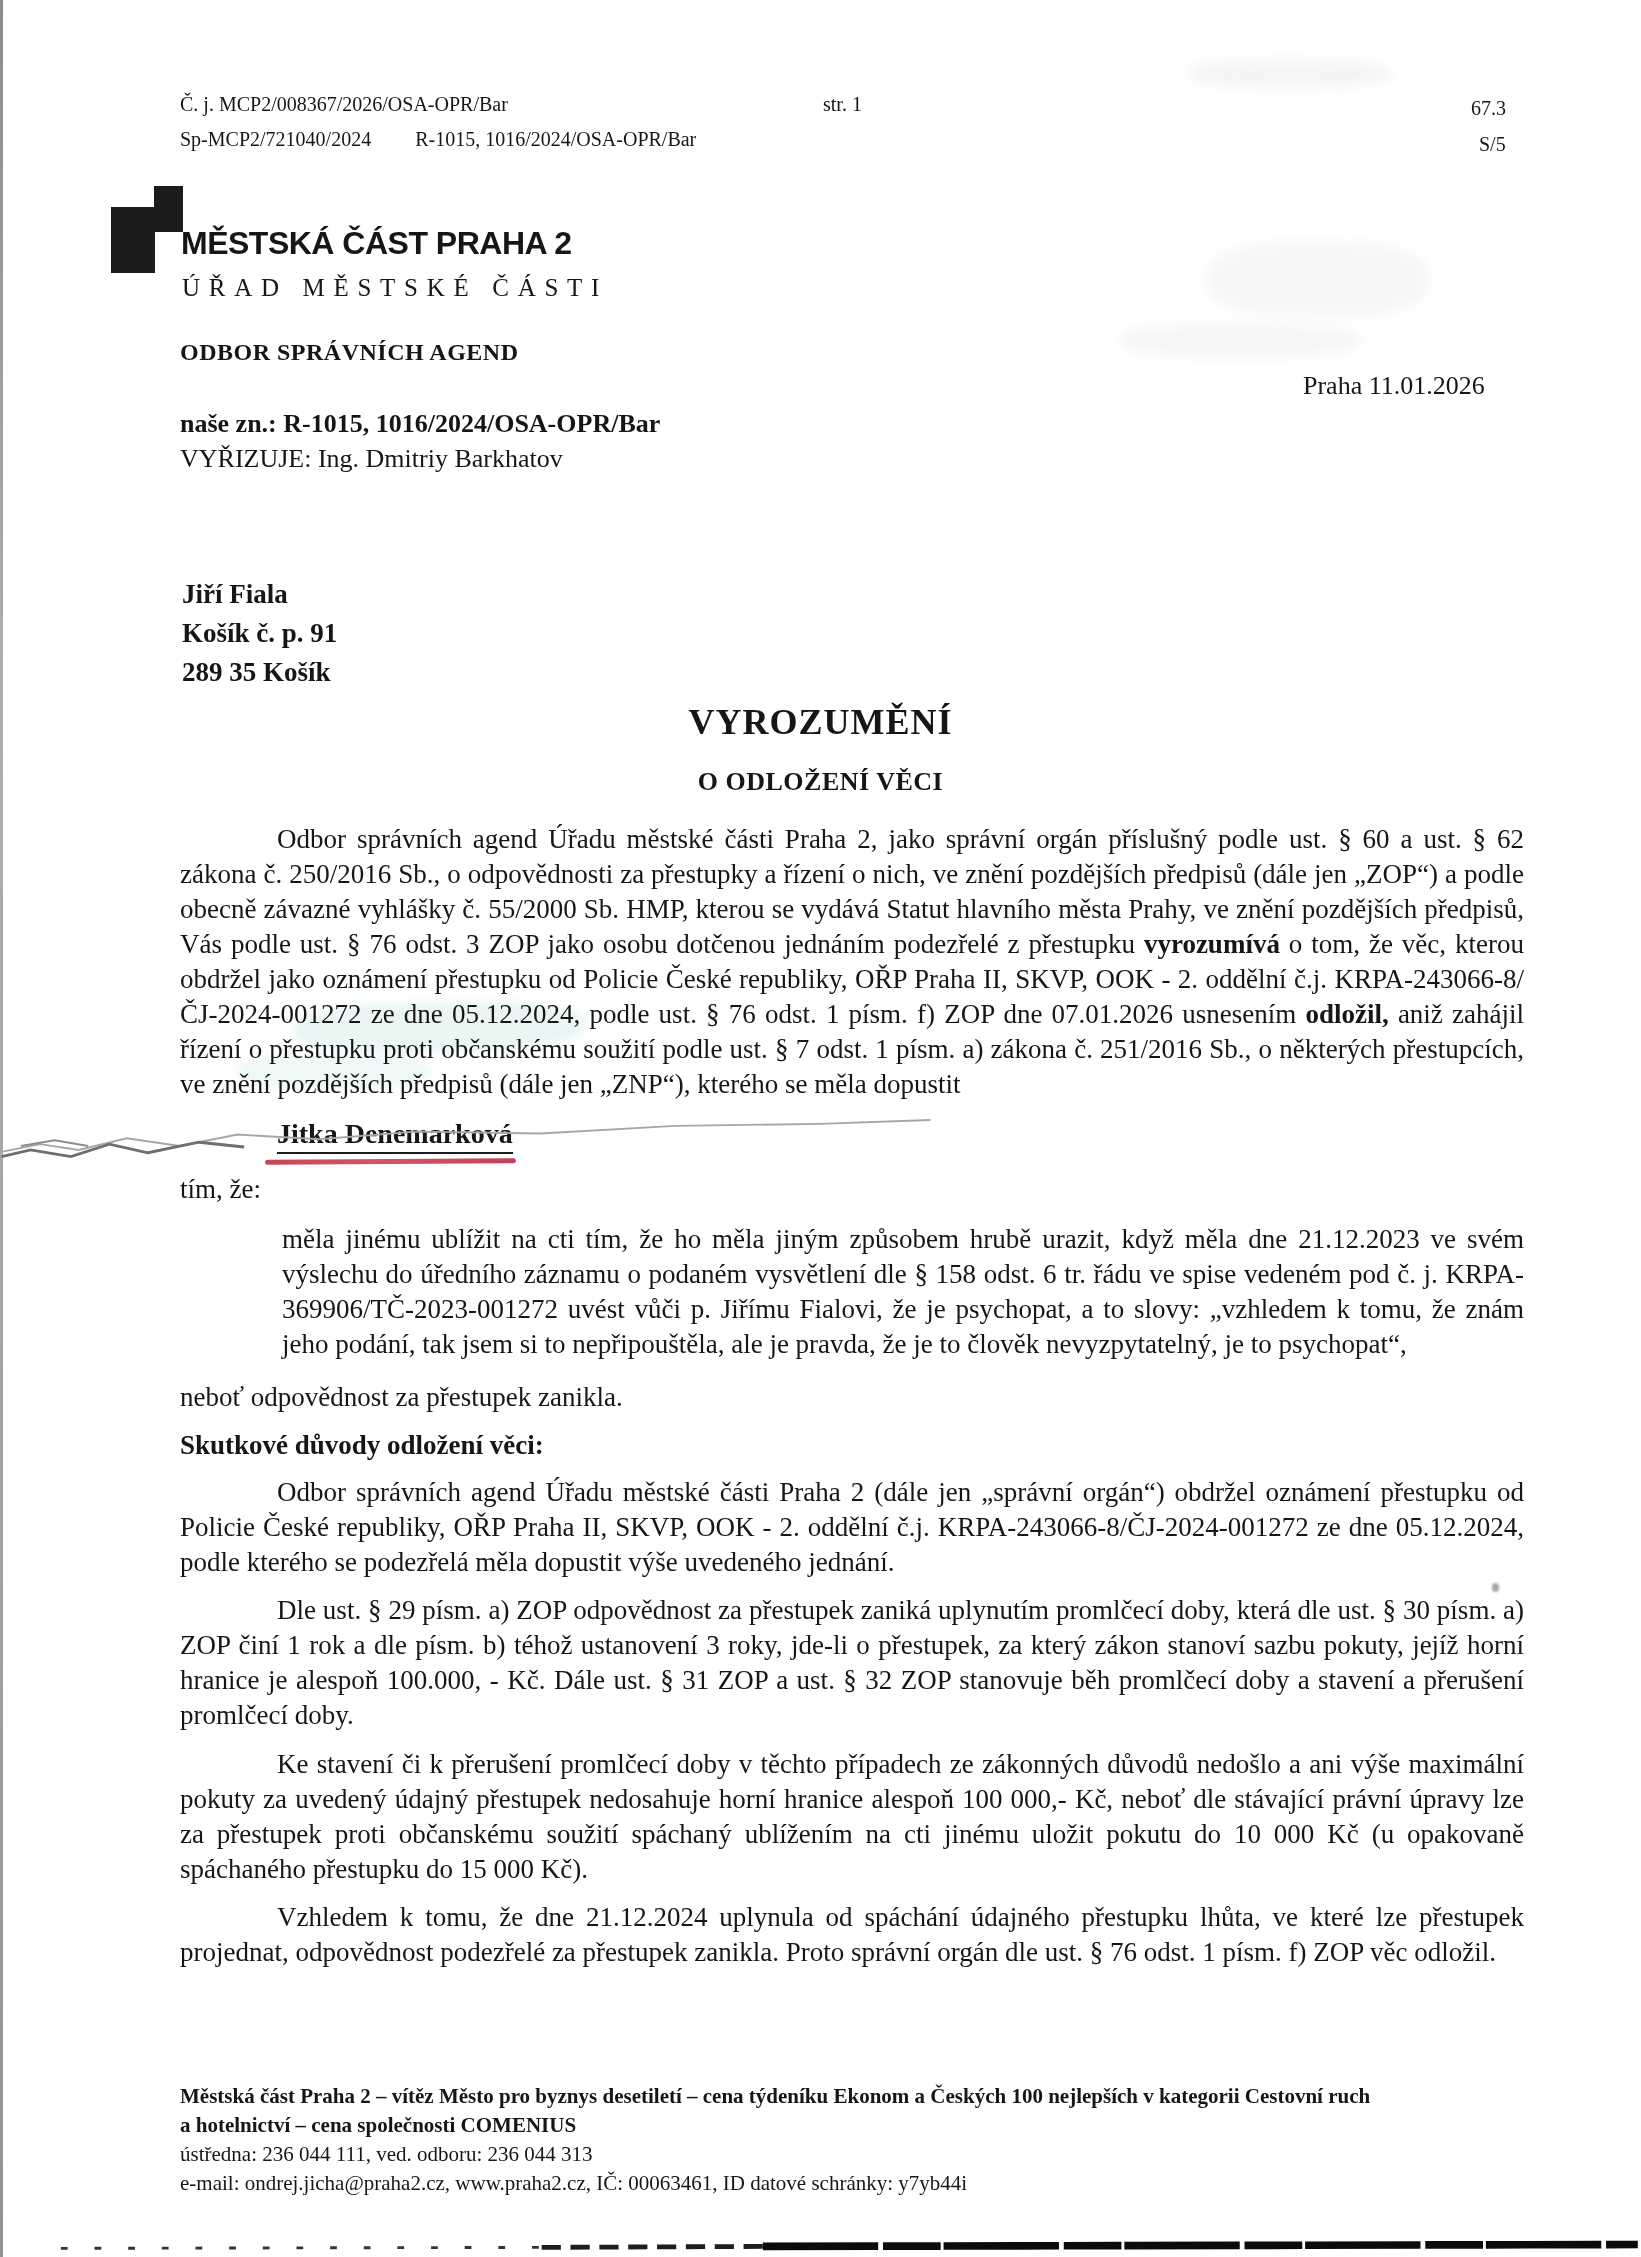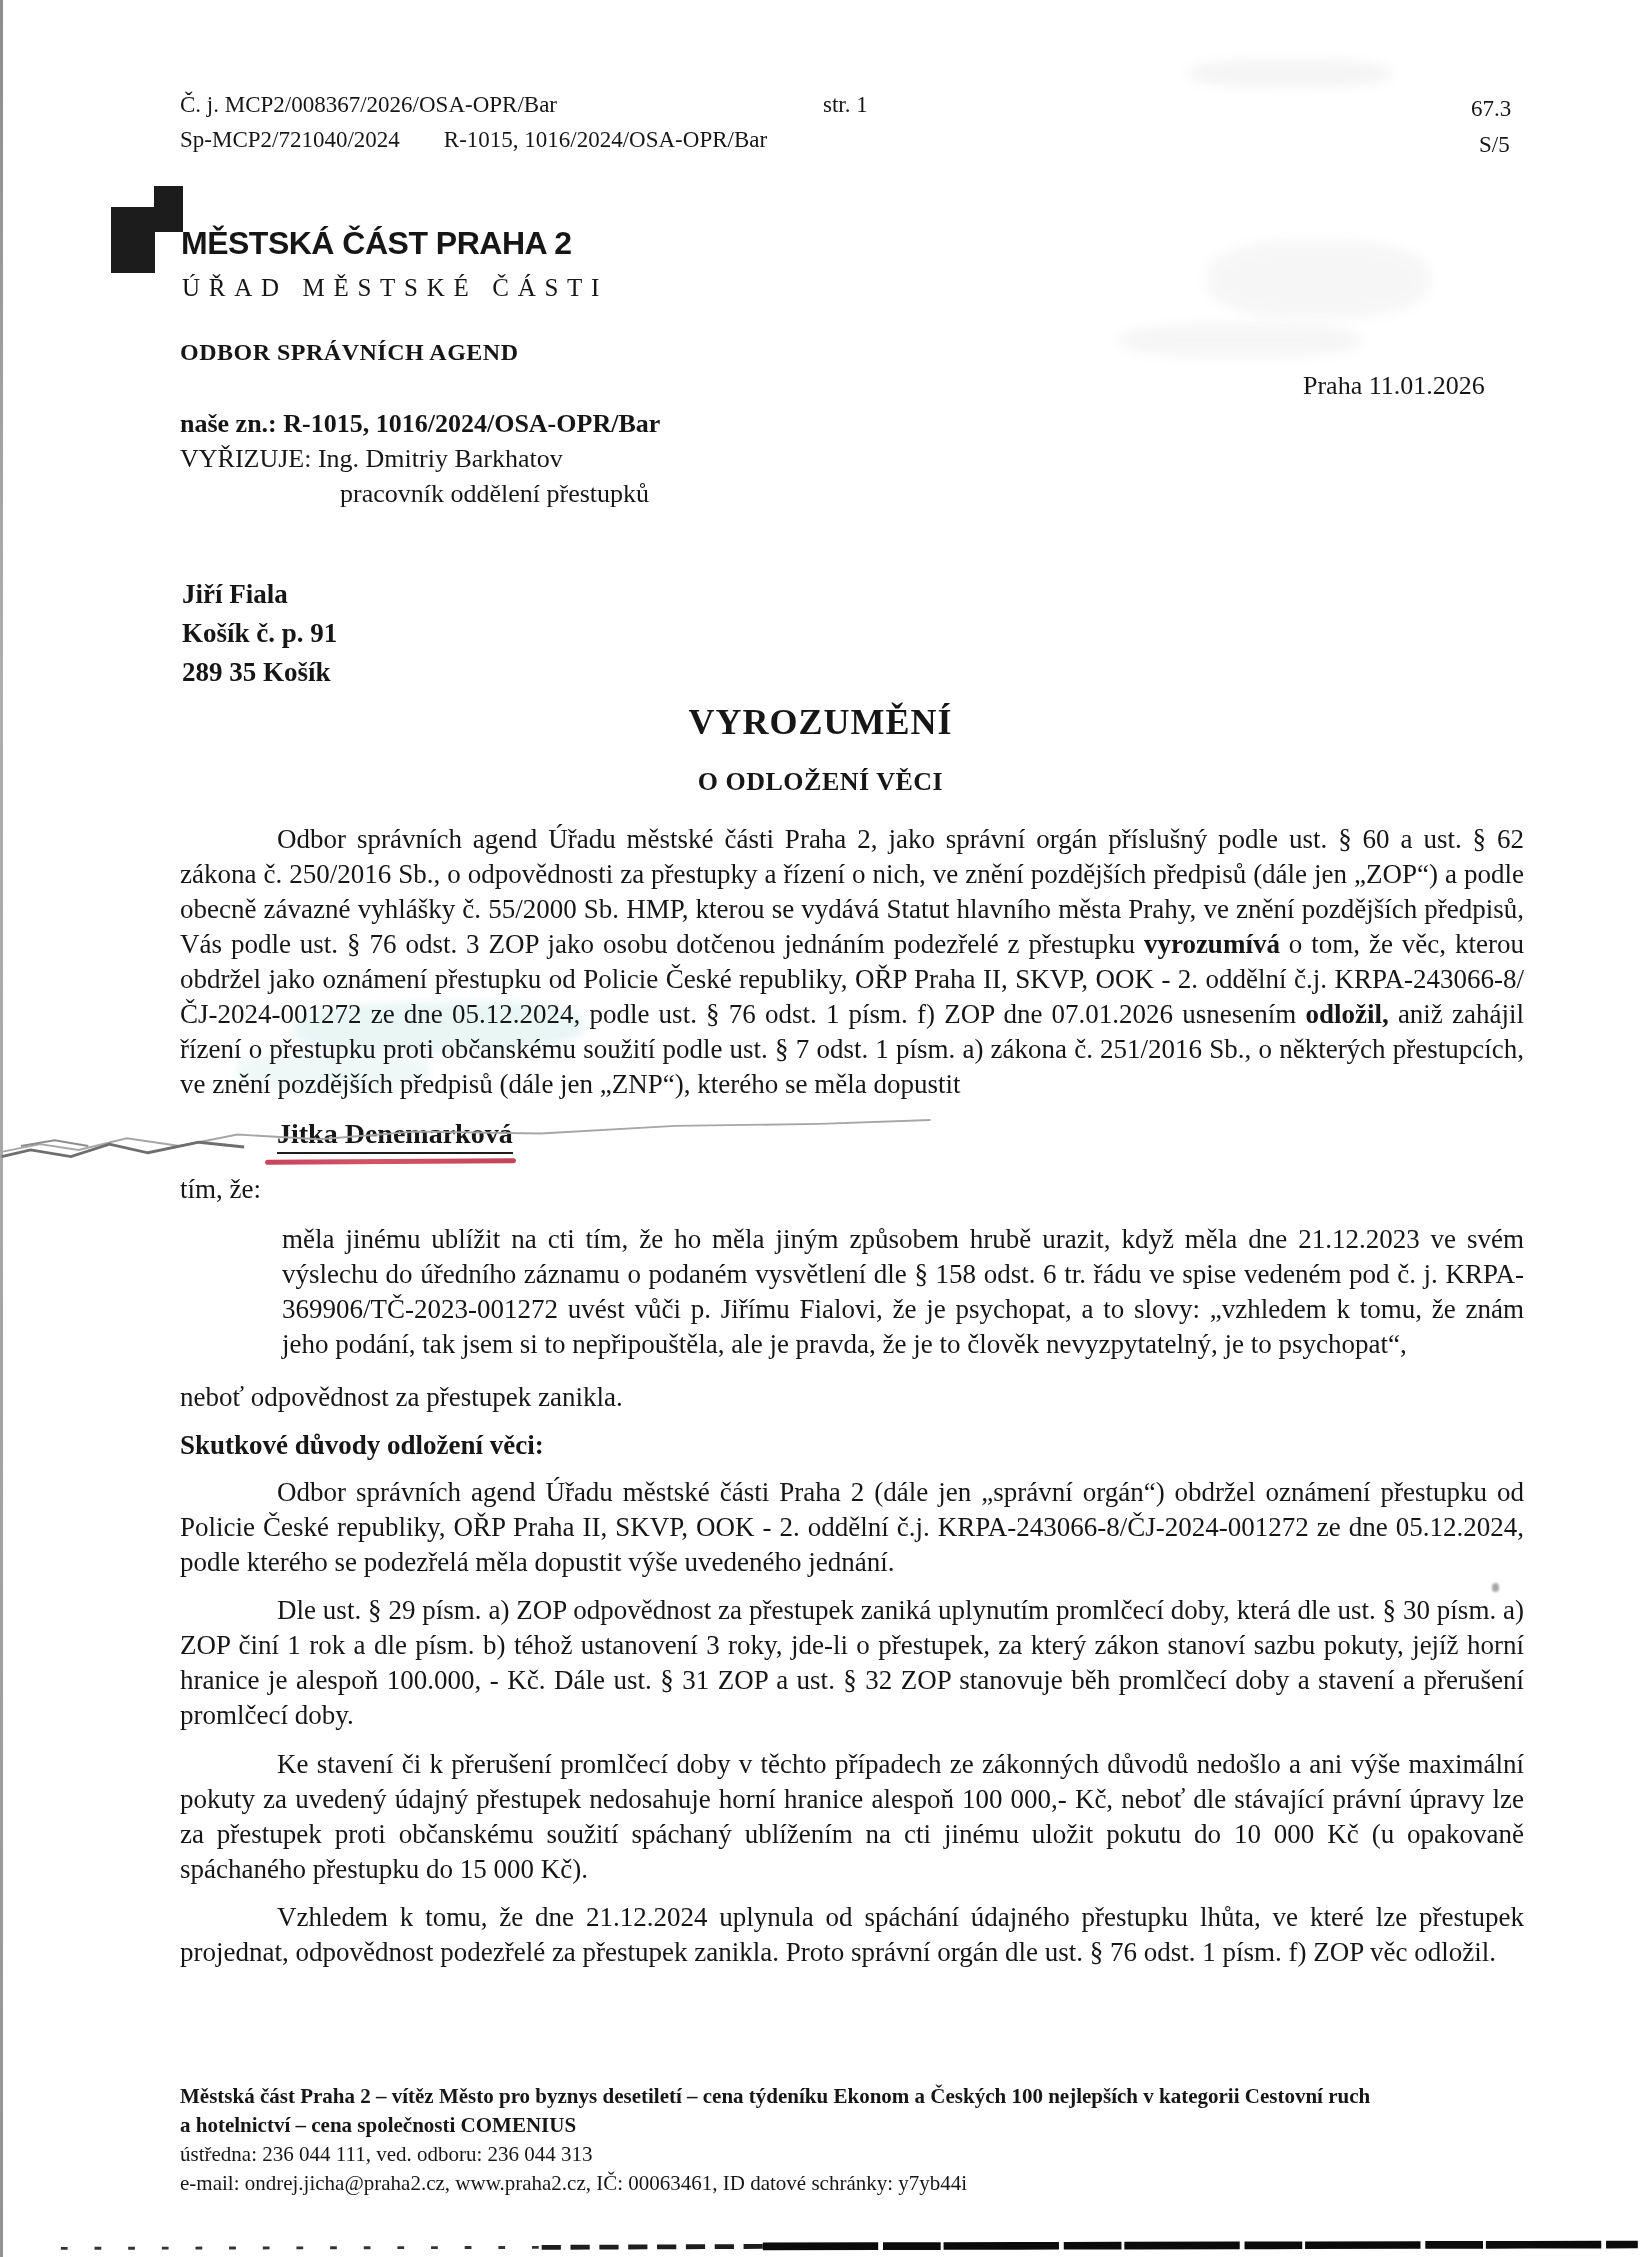--- a/index.html
+++ b/index.html
@@ -21,21 +21,21 @@
   .smudge{
     background:#8d8d8d;border-radius:40%;
     filter:blur(5.8px);
   }
   .smudge.cyan{background:#79c9c2;filter:blur(3.9px);}
   .speck{
     width:6.8px;height:8.7px;background:#5c5c5c;border-radius:50%;
     filter:blur(1px);opacity:.55;
   }
   
-  .hdr{font-size:23px;line-height:27px;white-space:nowrap;}
+  .hdr{font-size:20px;line-height:27px;white-space:nowrap;}
   
   .logo-sq{position:absolute;background:#1c1c1c;}
   .org-name{
     font-family:"Liberation Sans", sans-serif;
     font-weight:bold;font-size:32px;letter-spacing:-0.5px;white-space:nowrap;
   }
   .org-sub{
     font-size:25px;letter-spacing:8.7px;white-space:nowrap;
   }
   .dept{
@@ -113,21 +113,20 @@
   <div class="logo-sq" style="left:0;top:21px;width:44px;height:66px;"></div>
 </div>
 <div class="abs org-name" style="left:181px;top:225px;">MĚSTSKÁ ČÁST PRAHA 2</div>
 <div class="abs org-sub" style="left:182px;top:274px;">ÚŘAD MĚSTSKÉ ČÁSTI</div>
 <div class="abs dept" style="left:180px;top:339px;">ODBOR SPRÁVNÍCH AGEND</div>
 <div class="abs place-date" style="left:1303px;top:371px;">Praha 11.01.2026</div>
 
 <div class="abs refblock" style="left:180px;top:406px;">
   <div class="b">naše zn.: R-1015, 1016/2024/OSA-OPR/Bar</div>
   <div>VYŘIZUJE: Ing. Dmitriy Barkhatov</div>
-  <div class="ind">pracovník oddělení přestupků</div>
 </div>
 
 <div class="abs addr" style="left:182px;top:575px;">
   <div>Jiří Fiala</div>
   <div>Košík č. p. 91</div>
   <div>289 35 Košík</div>
 </div>
 
 <div class="abs title-main" style="top:701px;left:0;">VYROZUMĚNÍ</div>
 <div class="abs title-sub" style="top:767px;left:0;">O ODLOŽENÍ VĚCI</div>

